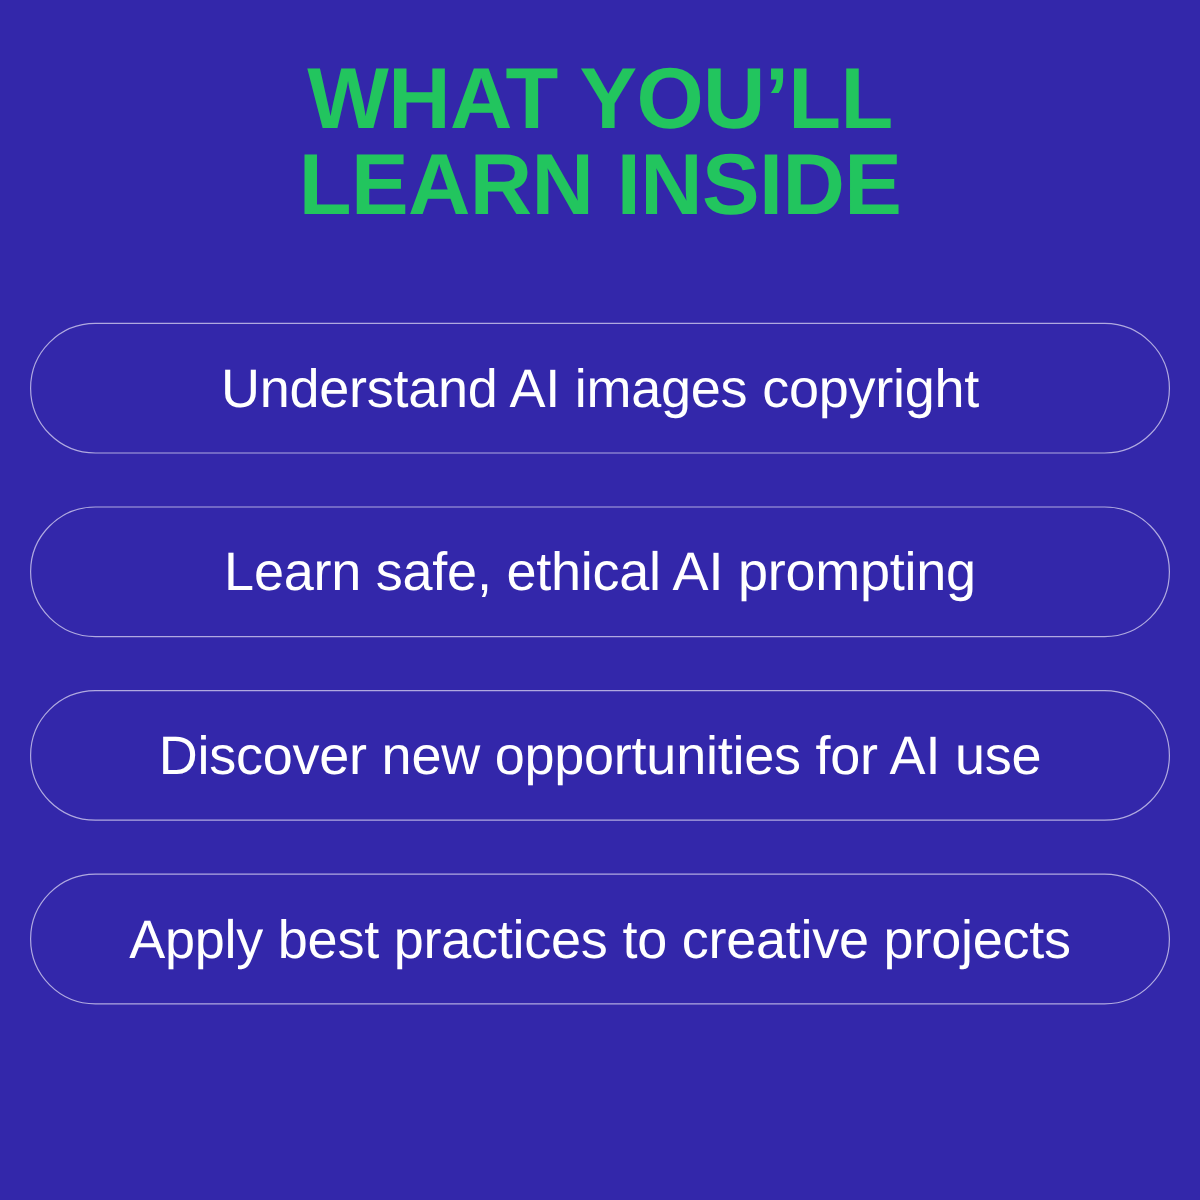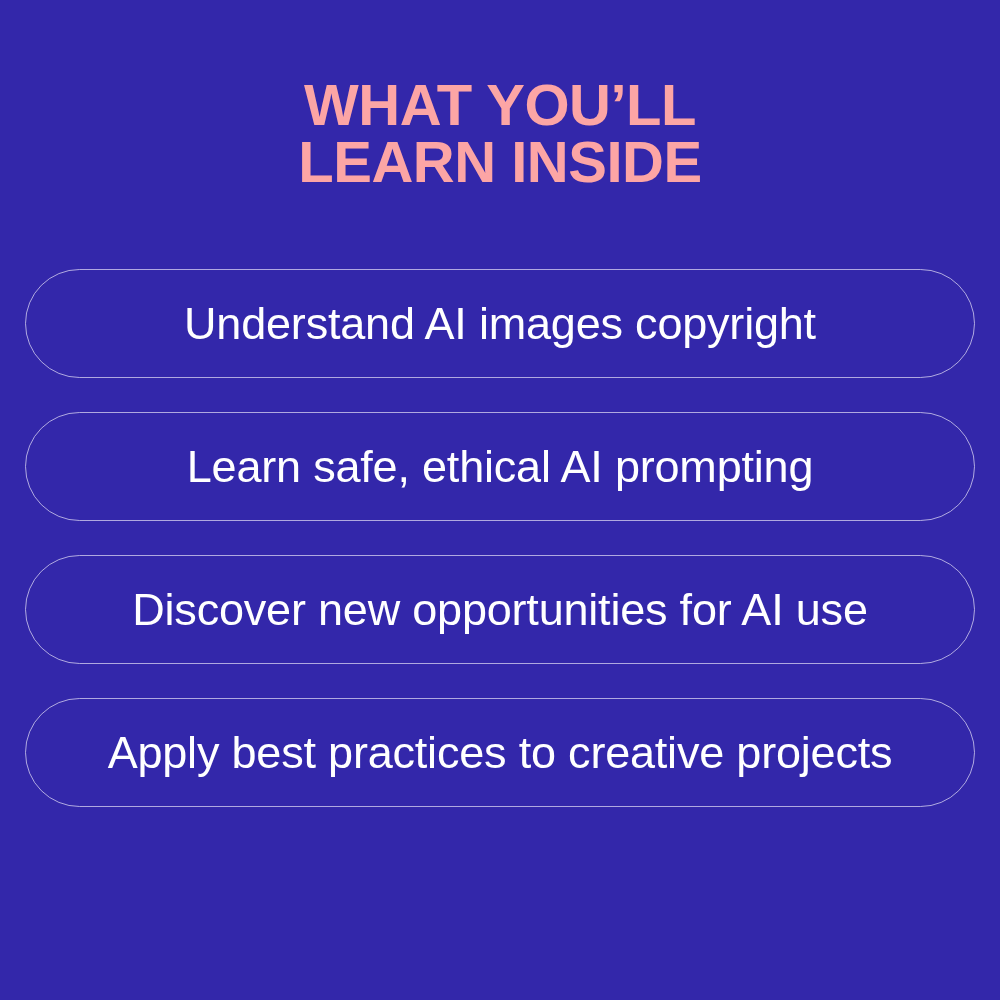--- a/index.html
+++ b/index.html
@@ -22,40 +22,40 @@
     box-sizing: border-box;
     display: flex;
     flex-direction: column;
     align-items: center;
   }
 
   
   .headline {
     width: 940px;
     margin: 0;
-    padding-top: 76px;
+    padding-top: 48px;
     text-align: center;
-    color: #fca5a5;
+    color: #22c55e;
     font-family: "Liberation Sans", "DejaVu Sans", sans-serif;
     font-weight: 700;
-    font-size: 58px;
+    font-size: 72px;
     line-height: 0.99;
     letter-spacing: -0.5px;
     white-space: pre-line;
   }
 
   
   .pill-list {
     position: absolute;
     top: 269px;
     left: 25px;
     width: 950px;
     display: flex;
     flex-direction: column;
-    gap: 34px;
+    gap: 44px;
   }
 
   .pill {
     box-sizing: border-box;
     width: 950px;
     height: 109px;
     border: 1px solid rgba(224, 220, 245, 0.72);
     border-radius: 60px;
     display: flex;
     align-items: center;

